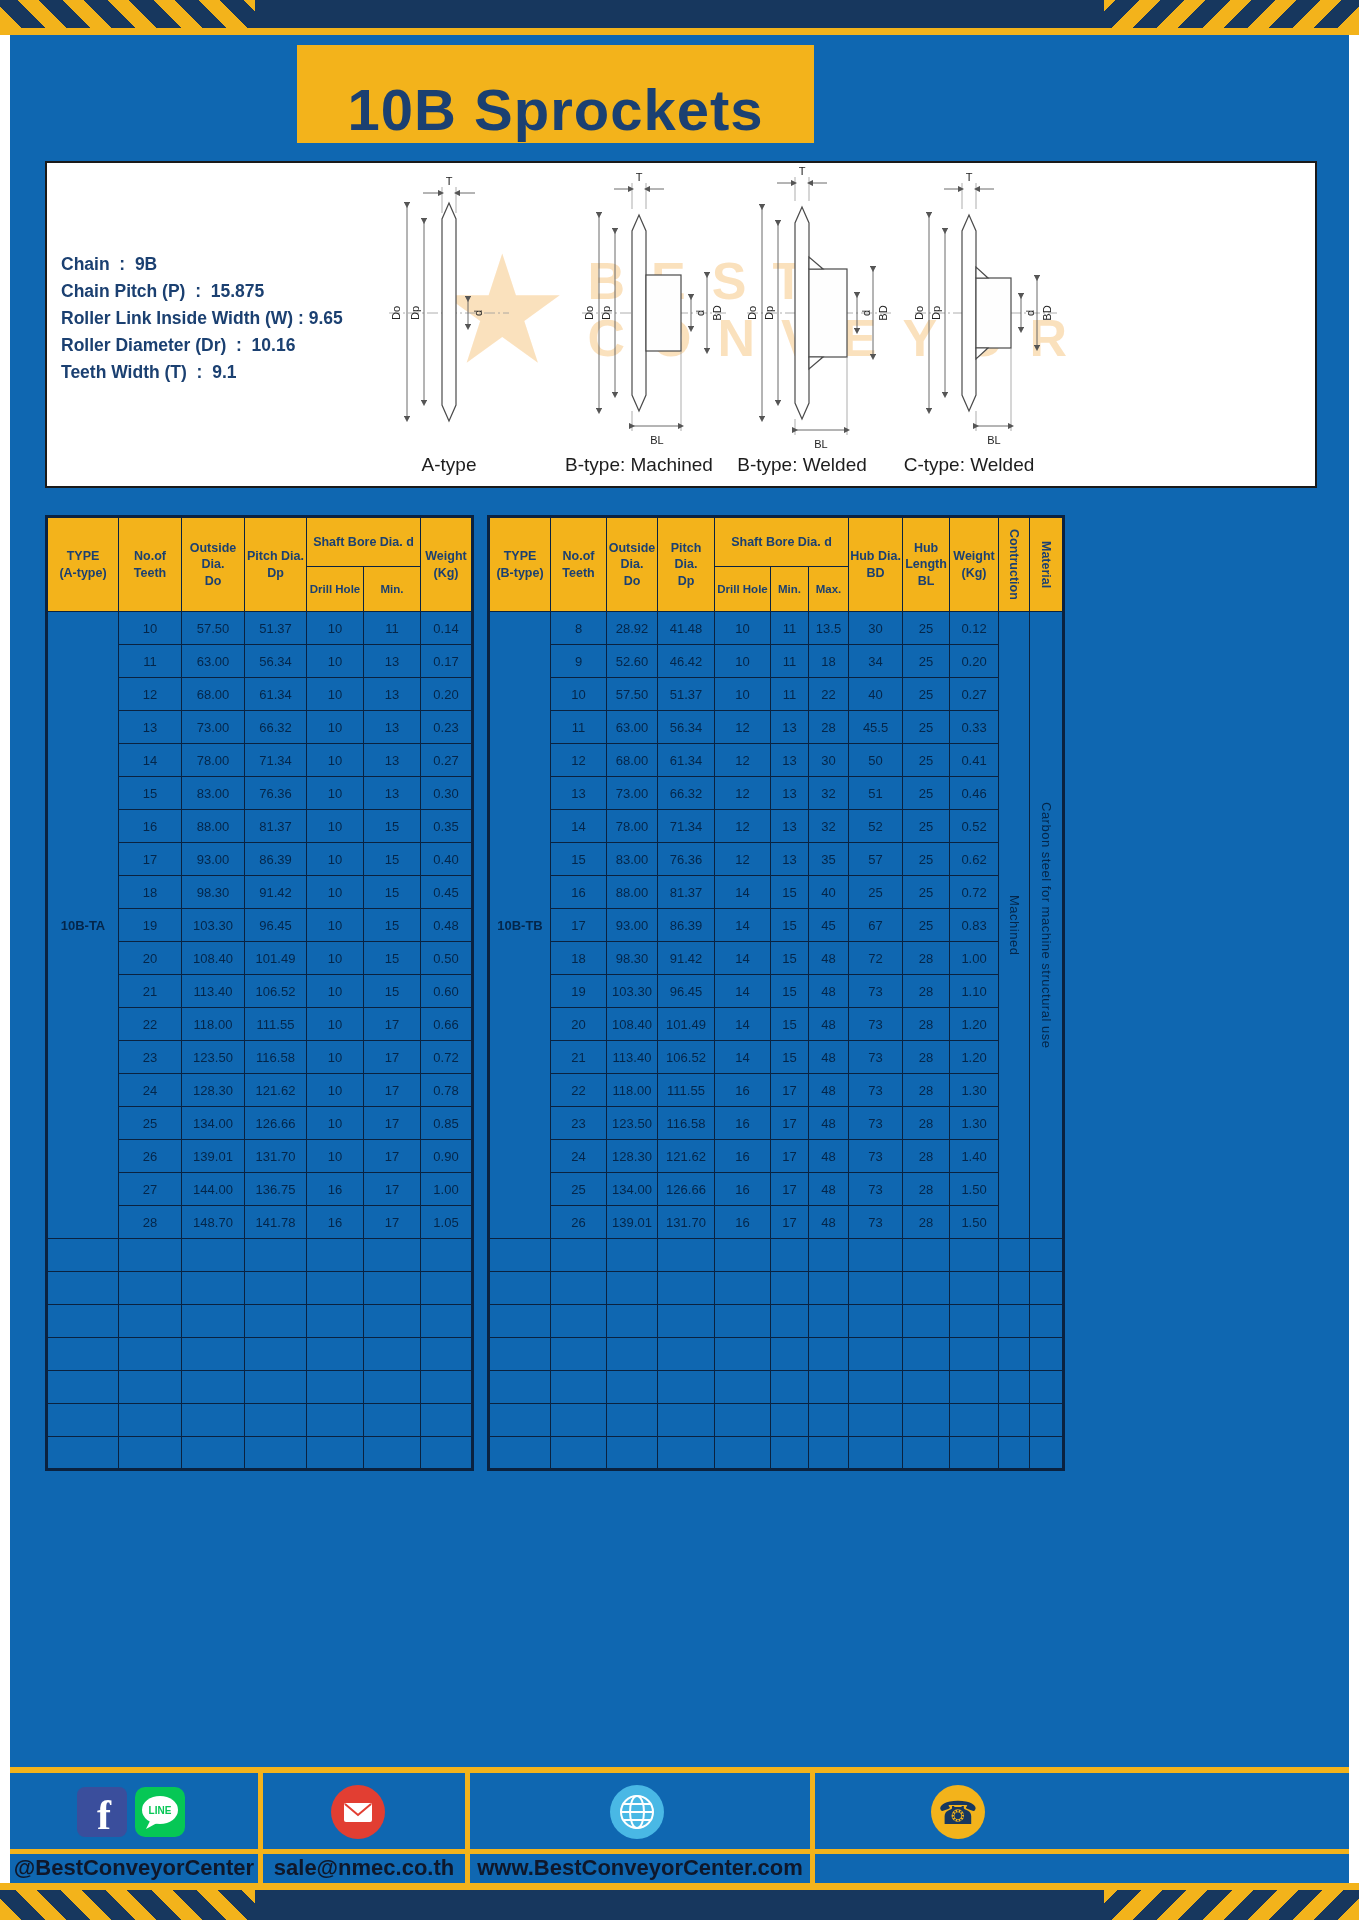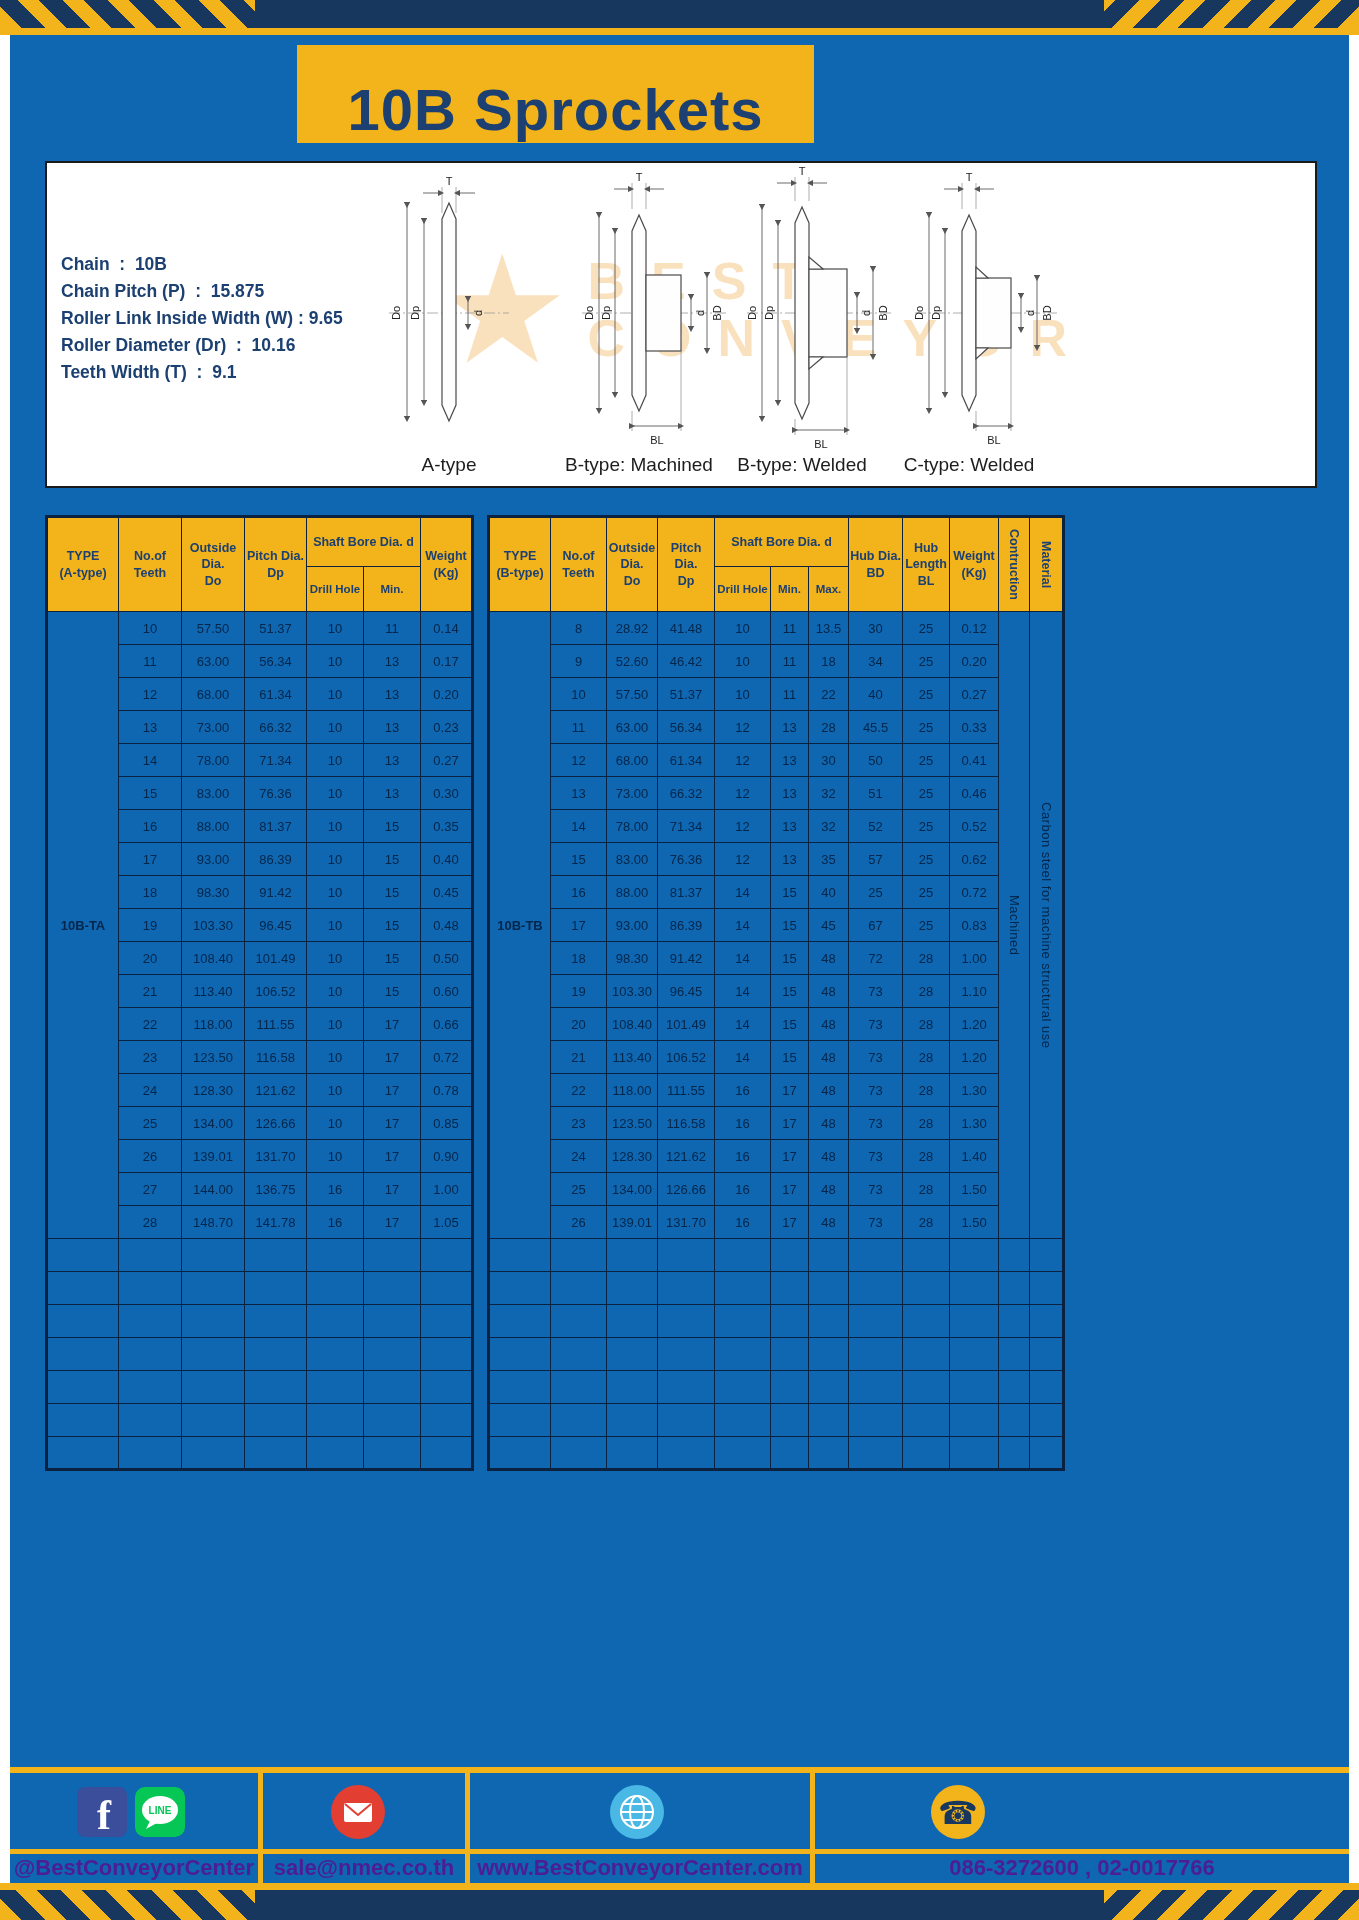--- a/index.html
+++ b/index.html
@@ -35,21 +35,21 @@
 table.spec th.sub{font-size:11.5px;white-space:nowrap}
 table.spec td{color:#04264a;font-size:13px;text-align:center;vertical-align:middle;height:33px;padding:0}
 table.spec thead tr.h1{height:50px}
 table.spec thead tr.h2{height:45px}
 td.type-cell{font-weight:bold;font-size:13.5px}
 .vtext{writing-mode:vertical-rl}
 th.vtext{white-space:nowrap;font-size:11.5px;padding:2px 0}
 td.body-v{font-size:12.5px;letter-spacing:.5px}
 .vsep{position:absolute;top:1767px;height:116px;width:5px;background:#f3b31b;z-index:5}
 .ficon{position:absolute;z-index:5}
-.ftext{position:absolute;top:1852px;height:31px;line-height:31px;text-align:center;color:#4c1d95;font-weight:bold;font-size:22px;z-index:5;white-space:nowrap}
+.ftext{position:absolute;top:1852px;height:31px;line-height:31px;text-align:center;color:#0f172a;font-weight:bold;font-size:22px;z-index:5;white-space:nowrap}
 </style>
 </head>
 <body>
 
 <div class="page">
   <div class="blue-panel"></div>
 
   <div class="hazard top"></div>
   <div class="yline" style="top:28px"></div>
 
@@ -60,21 +60,21 @@
   <div class="diagram">
     <div class="watermark">
       <div class="wm-star">★</div>
       <div class="wm-lines">
         <div>BEST</div>
         <div>CONVEYOR</div>
       </div>
     </div>
 
     <div class="specs">
-      <div class="spec-line">Chain  :  10B</div>
+      <div class="spec-line">Chain  :  9B</div>
       <div class="spec-line">Chain Pitch (P)  :  15.875</div>
       <div class="spec-line">Roller Link Inside Width (W) : 9.65</div>
       <div class="spec-line">Roller Diameter (Dr)  :  10.16</div>
       <div class="spec-line">Teeth Width (T)  :  9.1</div>
     </div>
 
     <svg class="drawings" width="1268" height="323" viewBox="0 0 1268 323">
       <defs>
         <marker id="ar" markerWidth="7" markerHeight="7" refX="3.5" refY="3.5" orient="auto">
           <path d="M0,0 L7,3.5 L0,7 Z" fill="#555"></path>
@@ -824,17 +824,16 @@
   <div class="ficon" style="left:930px;top:1784px">
     <svg width="56" height="56">
         <circle cx="28" cy="28" r="27" fill="#f3b31b"></circle>
         <text x="28" y="40" font-size="32" text-anchor="middle" fill="#17375e" font-family="DejaVu Sans, sans-serif">☎</text>
       </svg>
   </div>
 
   <div class="ftext" style="left:10px;width:248px">@BestConveyorCenter</div>
   <div class="ftext" style="left:263px;width:202px">sale@nmec.co.th</div>
   <div class="ftext" style="left:470px;width:340px">www.BestConveyorCenter.com</div>
-  <div class="ftext" style="left:815px;width:534px">086-3272600 , 02-0017766</div>
 
   <div class="yline" style="top:1883px"></div>
   <div class="hazard bottom"></div>
 </div>
 
 </body></html>

